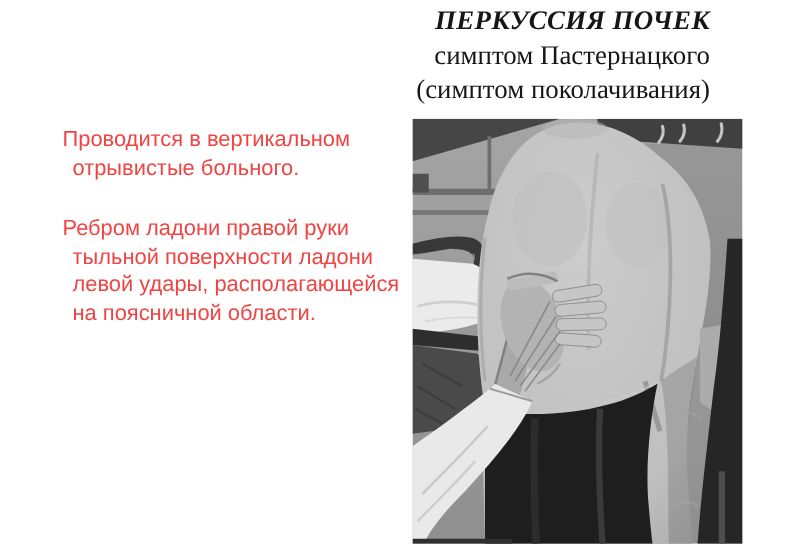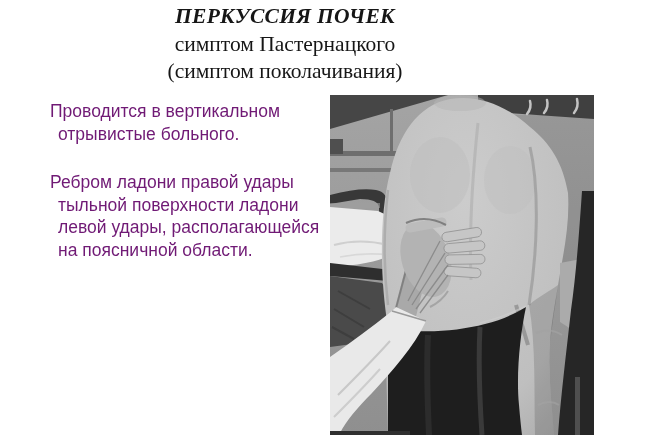--- a/index.html
+++ b/index.html
@@ -3,29 +3,29 @@
 <meta charset="utf-8">
 <style>
   html,body { margin:0; padding:0; background:#ffffff; }
   .slide {
     position:relative; width:645px; height:440px; background:#ffffff;
     overflow:hidden; font-family:"Liberation Sans","DejaVu Sans",sans-serif;
   }
   
   .title {
     position:absolute; top:3px; left:2px; width:566px;
-    text-align:center; font-family:"Liberation Serif","DejaVu Serif",serif;
+    text-align:right; font-family:"Liberation Serif","DejaVu Serif",serif;
     color:#161616; font-size:21.5px; line-height:27.5px;
   }
   .title .t-main { font-weight:bold; font-style:italic; letter-spacing:0.3px; }
   .title .t-sub  { font-weight:normal;font-family:Liberation Serif, serif; }
   
   .body-text {
     position:absolute; left:50px; top:100px; width:292px;
-    color:#701a75; font-size:17.5px; line-height:22.5px;
+    color:#ef4444; font-size:17.5px; line-height:22.5px;
   }
   .para .line { white-space:nowrap; }
   .para .line.cont { padding-left:8px; }
   .para:nth-child(1) { margin-bottom:26px; }
   .para:nth-child(2) { margin-bottom:16px; }
   
   .photo {
     position:absolute; left:330px; top:95px; width:264px; height:340px;
     margin:0; padding:0;
   }
@@ -41,21 +41,21 @@
     <div class="t-sub">симптом Пастернацкого</div>
     <div class="t-sub">(симптом поколачивания)</div>
   </header>
 
   <div class="body-text" id="paragraphs">
       <div class="para">
         <div class="line">Проводится в вертикальном</div>
         <div class="line cont">отрывистые больного.</div>
       </div>
       <div class="para">
-        <div class="line">Ребром ладони правой удары</div>
+        <div class="line">Ребром ладони правой руки</div>
         <div class="line cont">тыльной поверхности ладони</div>
         <div class="line cont">левой удары, располагающейся</div>
         <div class="line cont">на поясничной области.</div>
       </div>
     </div>
 
   <figure class="photo" role="img" aria-label="Чёрно-белая фотография: ладонь врача расположена на поясничной области стоящего пациента, вид со спины">
     <svg viewBox="0 0 264 340" xmlns="http://www.w3.org/2000/svg">
       <defs>
         <linearGradient id="wallGrad" x1="0" y1="0" x2="0" y2="1">

